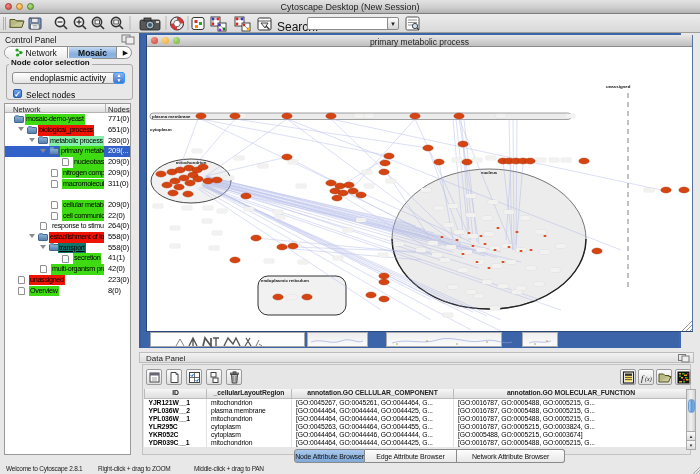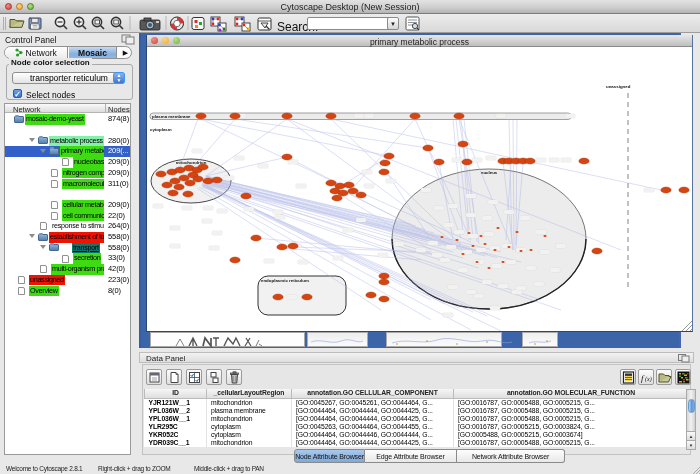--- a/index.html
+++ b/index.html
@@ -172,33 +172,39 @@
           <circle cx="6" cy="4.5" r="1.6" fill="#2a2"></circle>
           <circle cx="2.5" cy="7" r="1.6" fill="#2a2"></circle>
           <line x1="2" y1="2" x2="6" y2="4.5" stroke="#171" stroke-width="0.7"></line>
           <line x1="2.5" y1="7" x2="6" y2="4.5" stroke="#171" stroke-width="0.7"></line>
         </svg> Network</div>
 <div class="abs seg" style="left:64px;width:48px;background:linear-gradient(#c4daf3,#85aede 55%,#99bce6);border-right:1px solid #8f8f8f;font-weight:bold;">Mosaic</div>
 <div class="abs seg" style="left:113px;width:15px;font-size:7px;">▶</div>
 </div>
 <div class="abs fieldset"></div>
 <div class="abs legend">Node color selection</div>
-<div class="abs combo"><span style="margin-left:17px;">transporter reticulum</span><div class="stepper abs">▲<br>▼</div></div>
+<div class="abs combo"><span style="margin-left:17px;">endoplasmic activity</span><div class="stepper abs">▲<br>▼</div></div>
 <div class="abs cbx">✓</div>
 <div class="abs cbxlbl">Select nodes</div>
 <div class="abs treebox">
 <div class="abs treehdr">
         <span style="position:absolute;left:8px;top:0.5px;">Network</span>
         <span style="position:absolute;left:103px;top:0.5px;">Nodes</span>
         <div style="position:absolute;left:100px;top:0;width:1px;height:9px;background:#b0b0b0;"></div>
       </div>
 <div class="abs trow" style="top:10.3px;">
 <div class="fold" style="left:9px;"></div>
 <div class="tlabel" style="left:20px;background:#3fdb12;max-width:79px;overflow:hidden;">mosaic-demo-yeast</div>
-<div class="tnum" style="color:#000;">874(8)</div>
+<div class="tnum" style="color:#000;">771(0)</div>
+</div>
+<div class="abs trow" style="top:21.0px;">
+<div class="tri" style="left:13px;"></div>
+<div class="fold" style="left:22px;"></div>
+<div class="tlabel" style="left:33px;background:#ee1303;max-width:66px;overflow:hidden;">biological_process</div>
+<div class="tnum" style="color:#000;">651(0)</div>
 </div>
 <div class="abs trow" style="top:31.7px;">
 <div class="tri" style="left:24px;"></div>
 <div class="fold" style="left:33px;"></div>
 <div class="tlabel" style="left:44px;background:#86efac;max-width:55px;overflow:hidden;">metabolic process</div>
 <div class="tnum" style="color:#000;">280(0)</div>
 </div>
 <div class="abs trow" style="top:42.4px;background:#3161c9;">
 <div class="tri" style="left:35px;"></div>
 <div class="fold" style="left:44px;"></div>
@@ -237,27 +243,27 @@
 </div>
 <div class="abs trow" style="top:128.0px;">
 <div class="tri" style="left:24px;"></div>
 <div class="fold" style="left:33px;"></div>
 <div class="tlabel" style="left:44px;background:#ee1303;max-width:55px;overflow:hidden;">establishment of lo</div>
 <div class="tnum" style="color:#000;">558(0)</div>
 </div>
 <div class="abs trow" style="top:138.7px;">
 <div class="tri" style="left:35px;"></div>
 <div class="fold" style="left:44px;"></div>
-<div class="tlabel" style="left:67px;background:#0f766e;max-width:44px;overflow:hidden;text-decoration:underline;">transport</div>
+<div class="tlabel" style="left:53px;background:#0f766e;max-width:44px;overflow:hidden;text-decoration:underline;">transport</div>
 <div class="tnum" style="color:#000;">558(0)</div>
 </div>
 <div class="abs trow" style="top:149.4px;">
 <div class="file" style="left:57px;"></div>
 <div class="tlabel" style="left:68px;background:#3fdb12;max-width:31px;overflow:hidden;">secretion</div>
-<div class="tnum" style="color:#000;">33(0)</div>
+<div class="tnum" style="color:#000;">41(1)</div>
 </div>
 <div class="abs trow" style="top:160.1px;">
 <div class="file" style="left:35px;"></div>
 <div class="tlabel" style="left:46px;background:#3fdb12;max-width:53px;overflow:hidden;">multi-organism pro</div>
 <div class="tnum" style="color:#000;">42(0)</div>
 </div>
 <div class="abs trow" style="top:170.8px;">
 <div class="file" style="left:13px;"></div>
 <div class="tlabel" style="left:24px;background:#ee1303;max-width:75px;overflow:hidden;">unassigned</div>
 <div class="tnum" style="color:#000;">223(0)</div>

